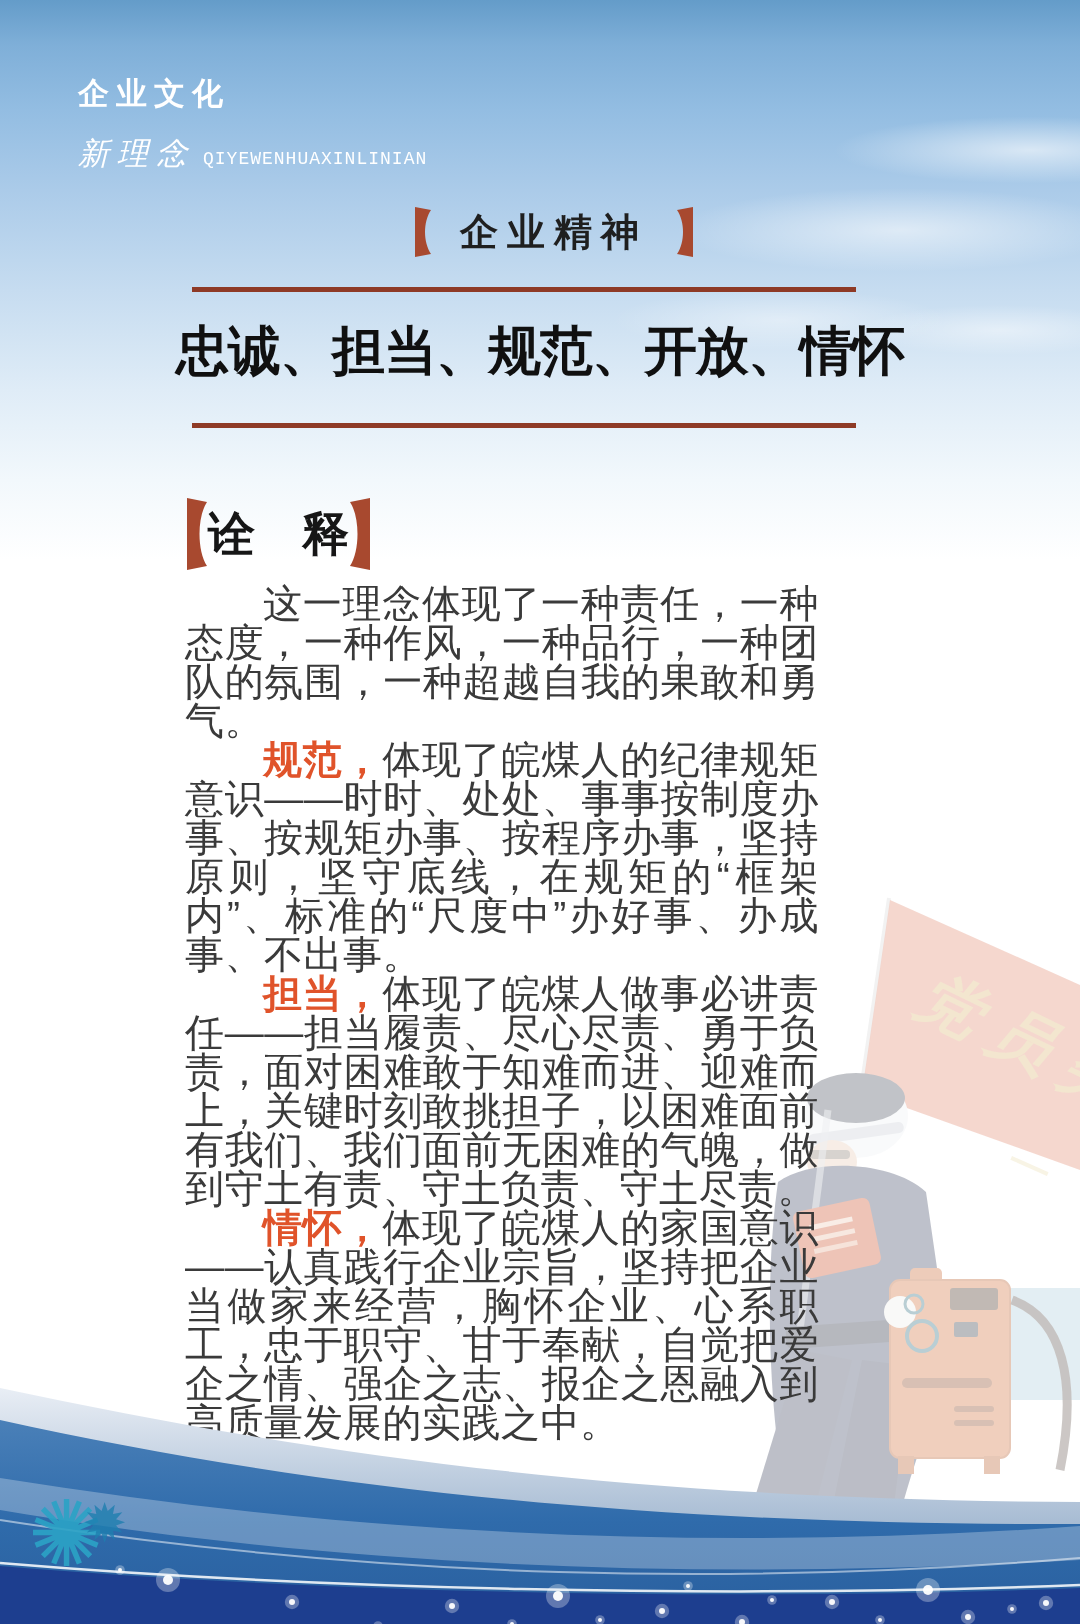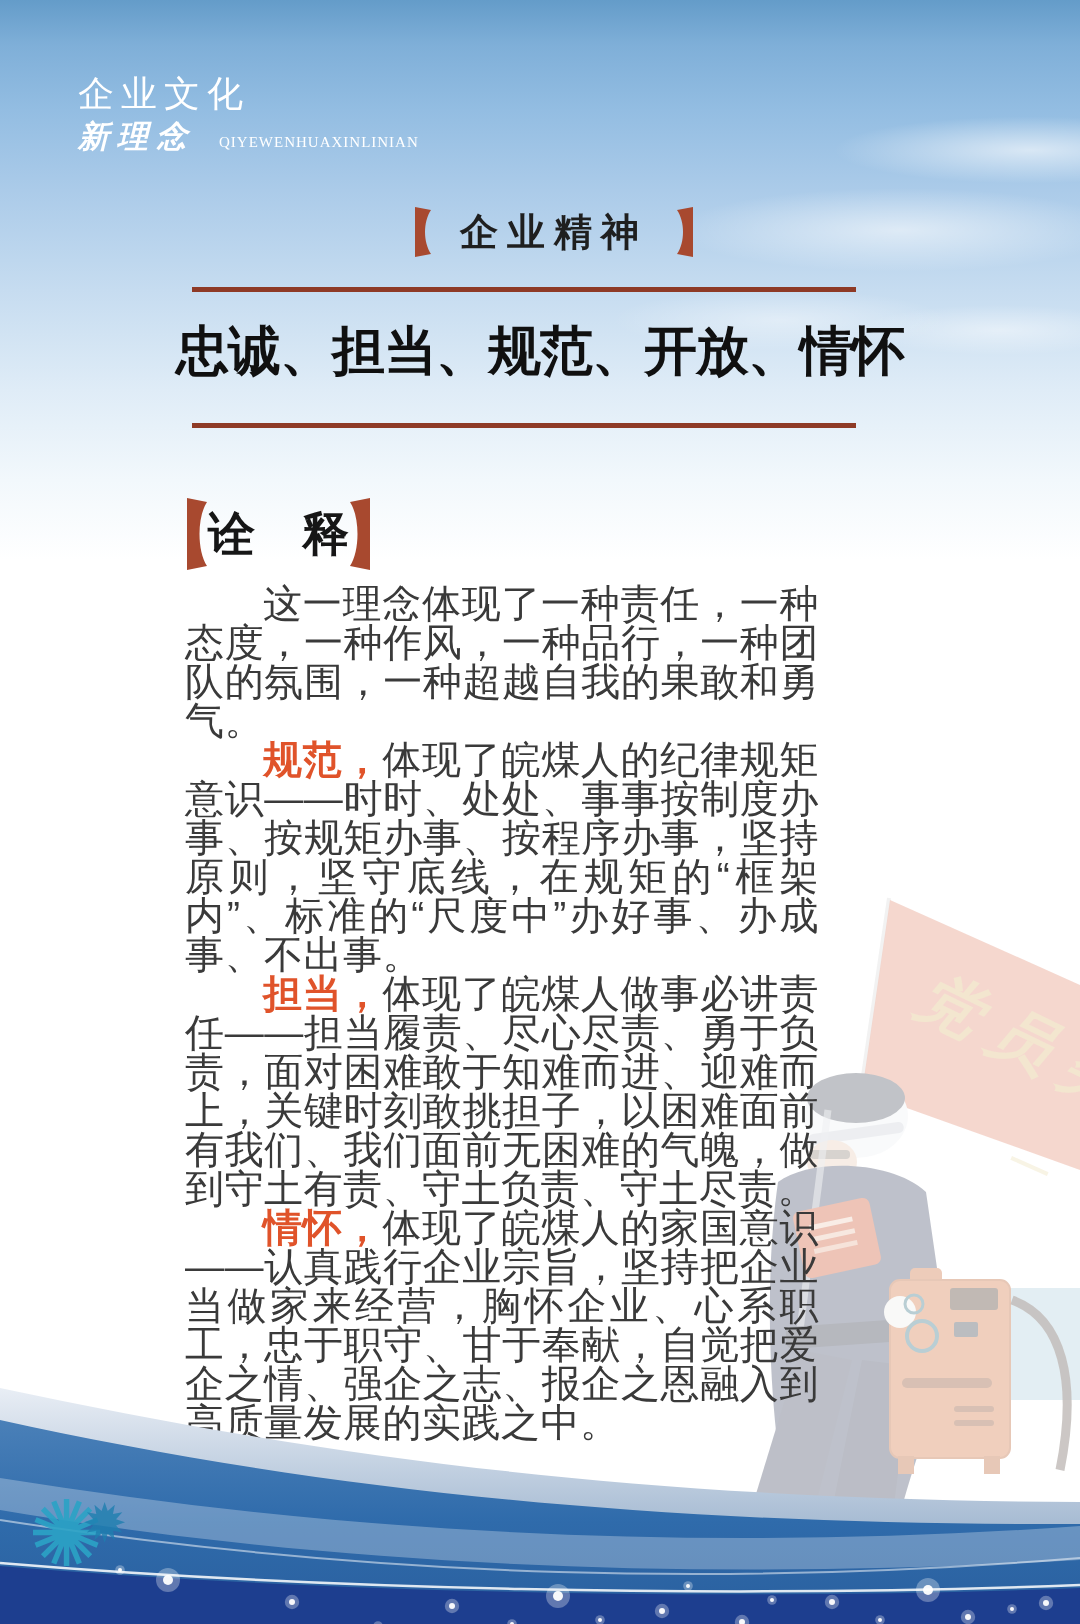--- a/index.html
+++ b/index.html
@@ -15,25 +15,25 @@
       radial-gradient(ellipse 320px 60px at 900px 230px, rgba(255,255,255,.55), rgba(255,255,255,0) 70%),
       radial-gradient(ellipse 280px 48px at 1030px 150px, rgba(255,255,255,.6), rgba(255,255,255,0) 70%),
       radial-gradient(ellipse 240px 44px at 780px 320px, rgba(255,255,255,.4), rgba(255,255,255,0) 70%),
       radial-gradient(ellipse 200px 36px at 1000px 330px, rgba(255,255,255,.45), rgba(255,255,255,0) 70%),
       linear-gradient(to bottom,
         #649cc9 0px,#7fafd8 45px,#93bde2 110px,#abcbe9 190px,
         #c6dcf0 290px,#dfecf7 390px,#f2f8fc 480px,#ffffff 560px,#ffffff 760px);
   }
   
   .logo{position:absolute;left:78px;top:76px;color:#ffffff;z-index:2;}
-  .logo-title{font-size:36px;font-weight:400;letter-spacing:7px;line-height:36px;}
+  .logo-title{font-size:31px;font-weight:700;letter-spacing:7px;line-height:36px;}
   .logo-row{display:flex;align-items:baseline;margin-top:4px;}
-  .logo-sub{font-family:"Liberation Serif","DejaVu Serif",serif;font-style:italic;font-weight:700;
-    font-size:31px;letter-spacing:8px;}
-  .logo-roman{font-family:Liberation Serif, serif;font-size:15px;letter-spacing:1px;margin-left:24px;}
+  .logo-sub{font-family:"Liberation Serif","DejaVu Serif",serif;font-style:italic;font-weight:400;
+    font-size:31px;letter-spacing:8px;margin-top:17px;}
+  .logo-roman{font-family:Liberation Mono, monospace;font-size:18px;letter-spacing:1px;margin-left:8px;}
   
   .spirit{position:absolute;top:206px;left:16px;width:1076px;display:flex;
     justify-content:center;align-items:center;gap:28px;z-index:2;}
   .spirit-text{font-size:38px;font-weight:700;color:#1f1f1f;letter-spacing:9px;}
   .bracket{display:block;}
   
   .rule{position:absolute;left:192px;width:664px;height:5px;background:#8e3a26;z-index:2;}
   .rule-1{top:287px;}
   .rule-2{top:423px;}
   .slogan{position:absolute;top:316px;left:0;width:1080px;text-align:center;

